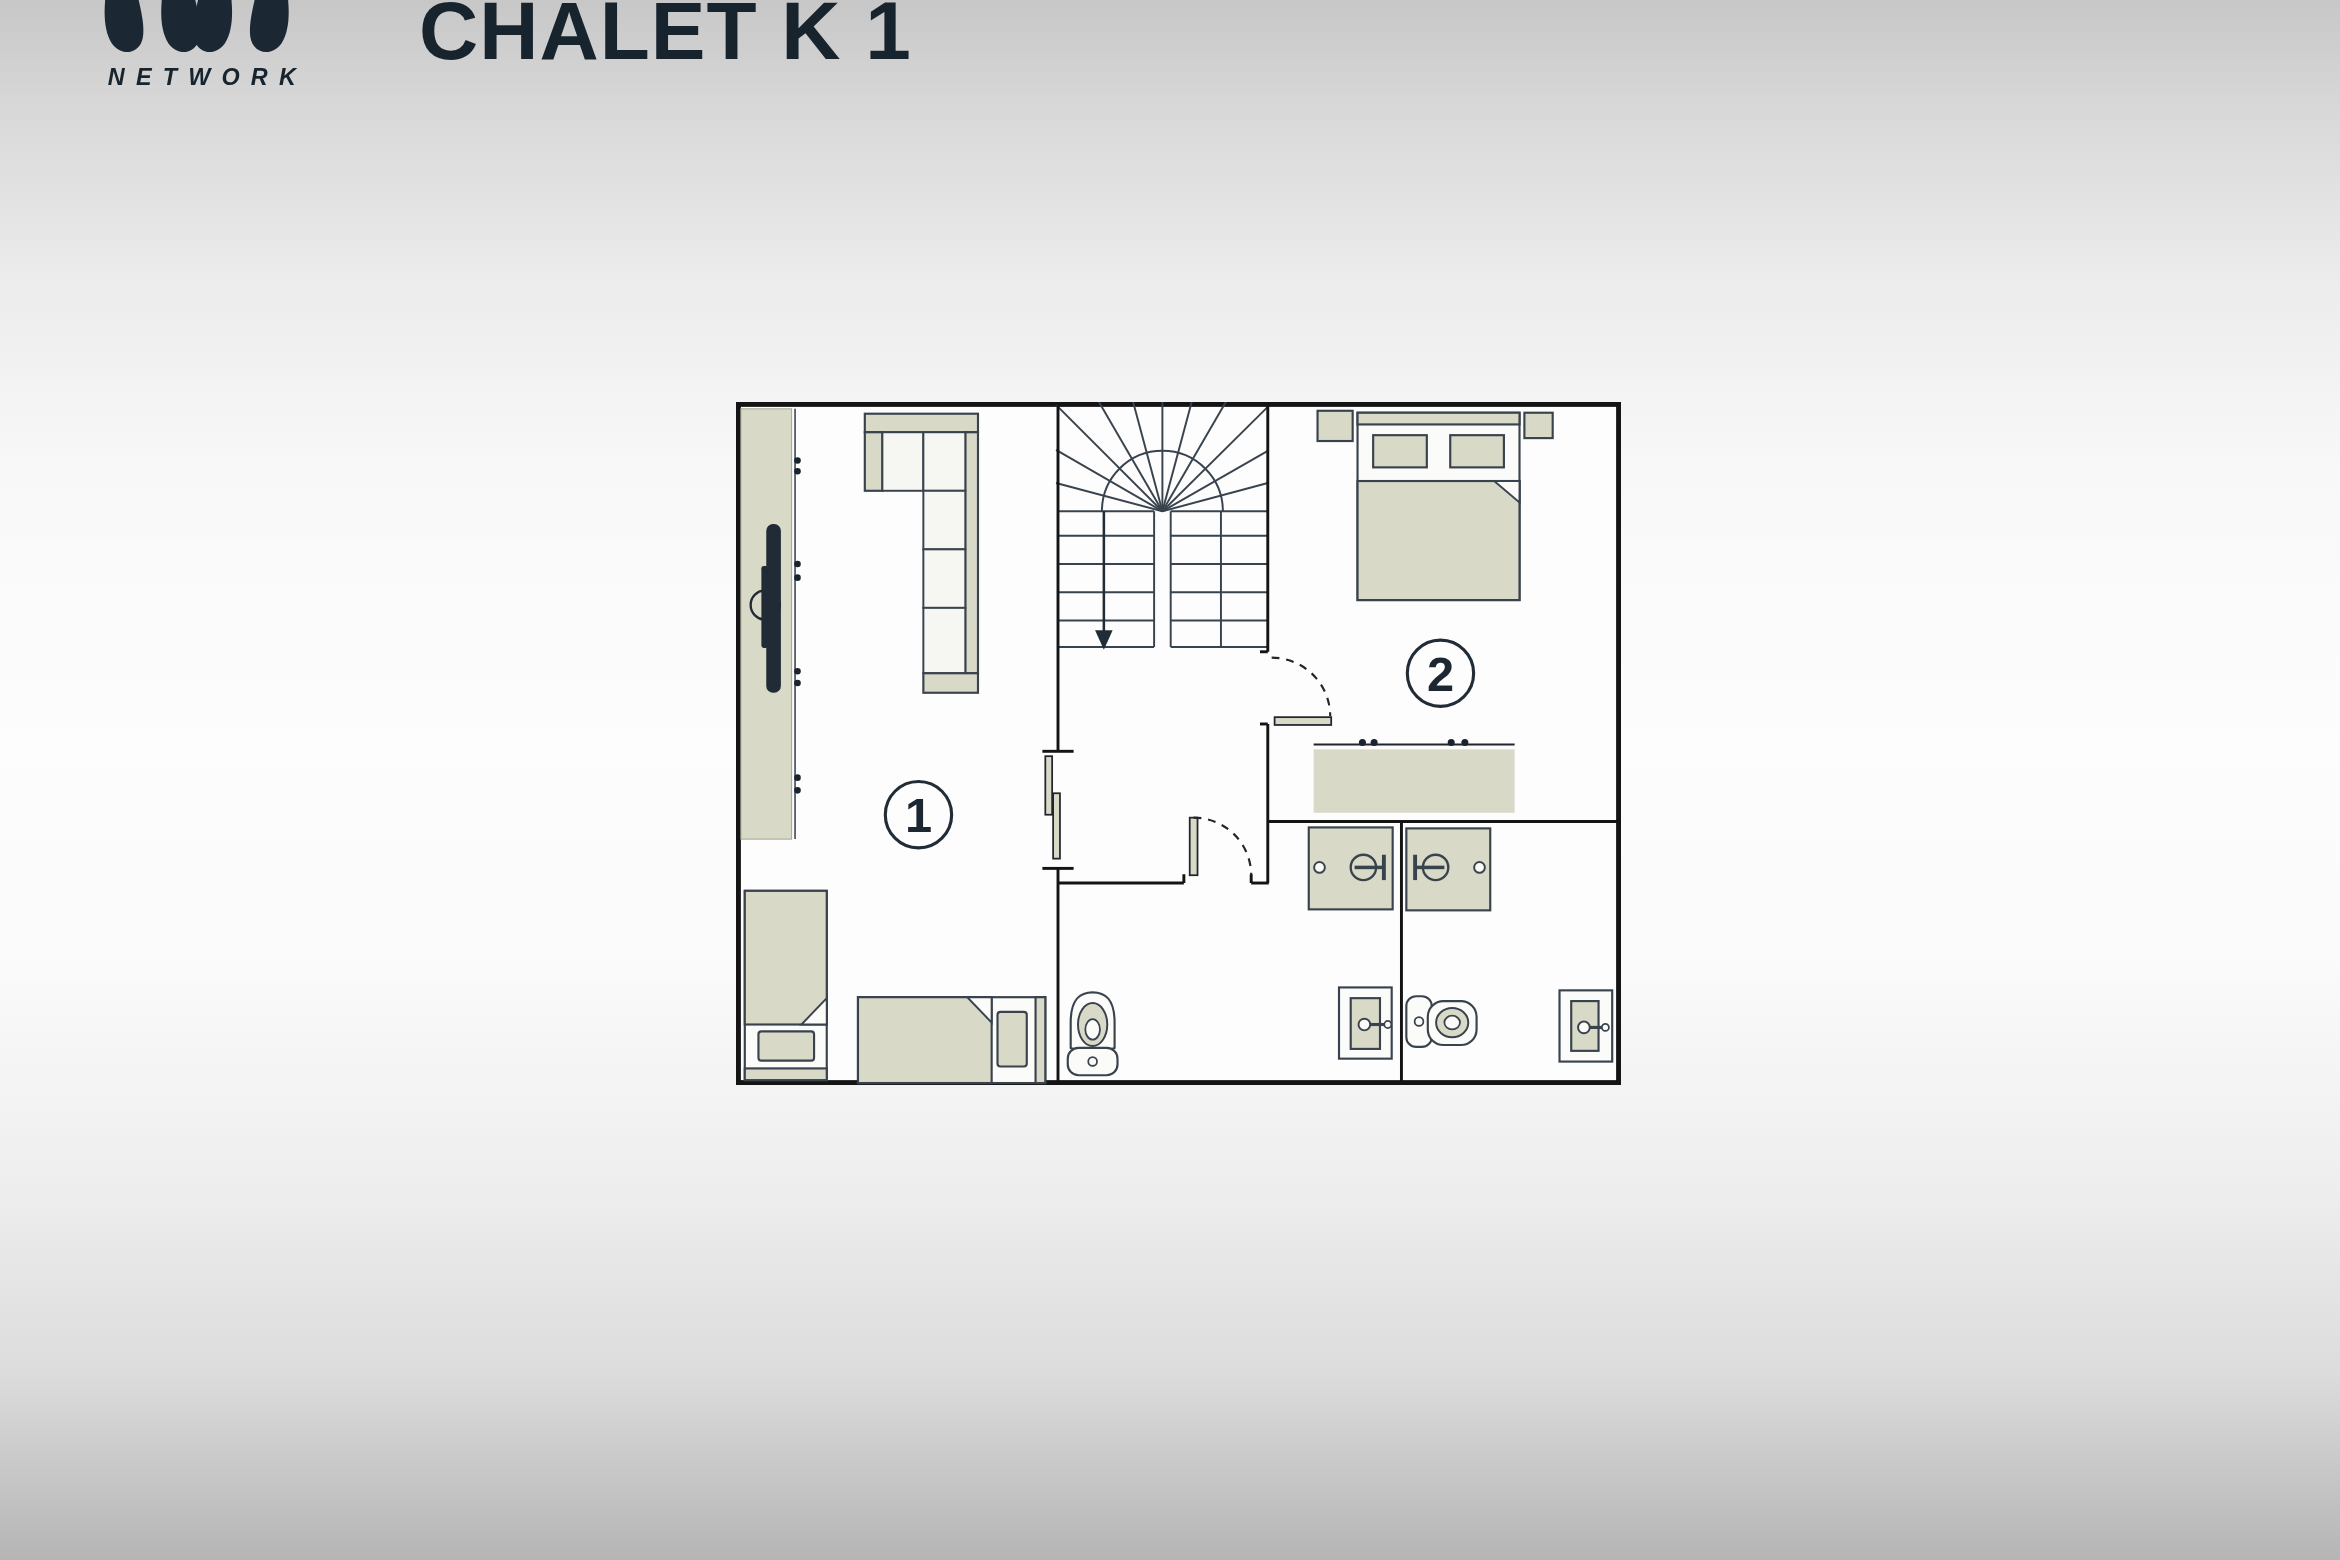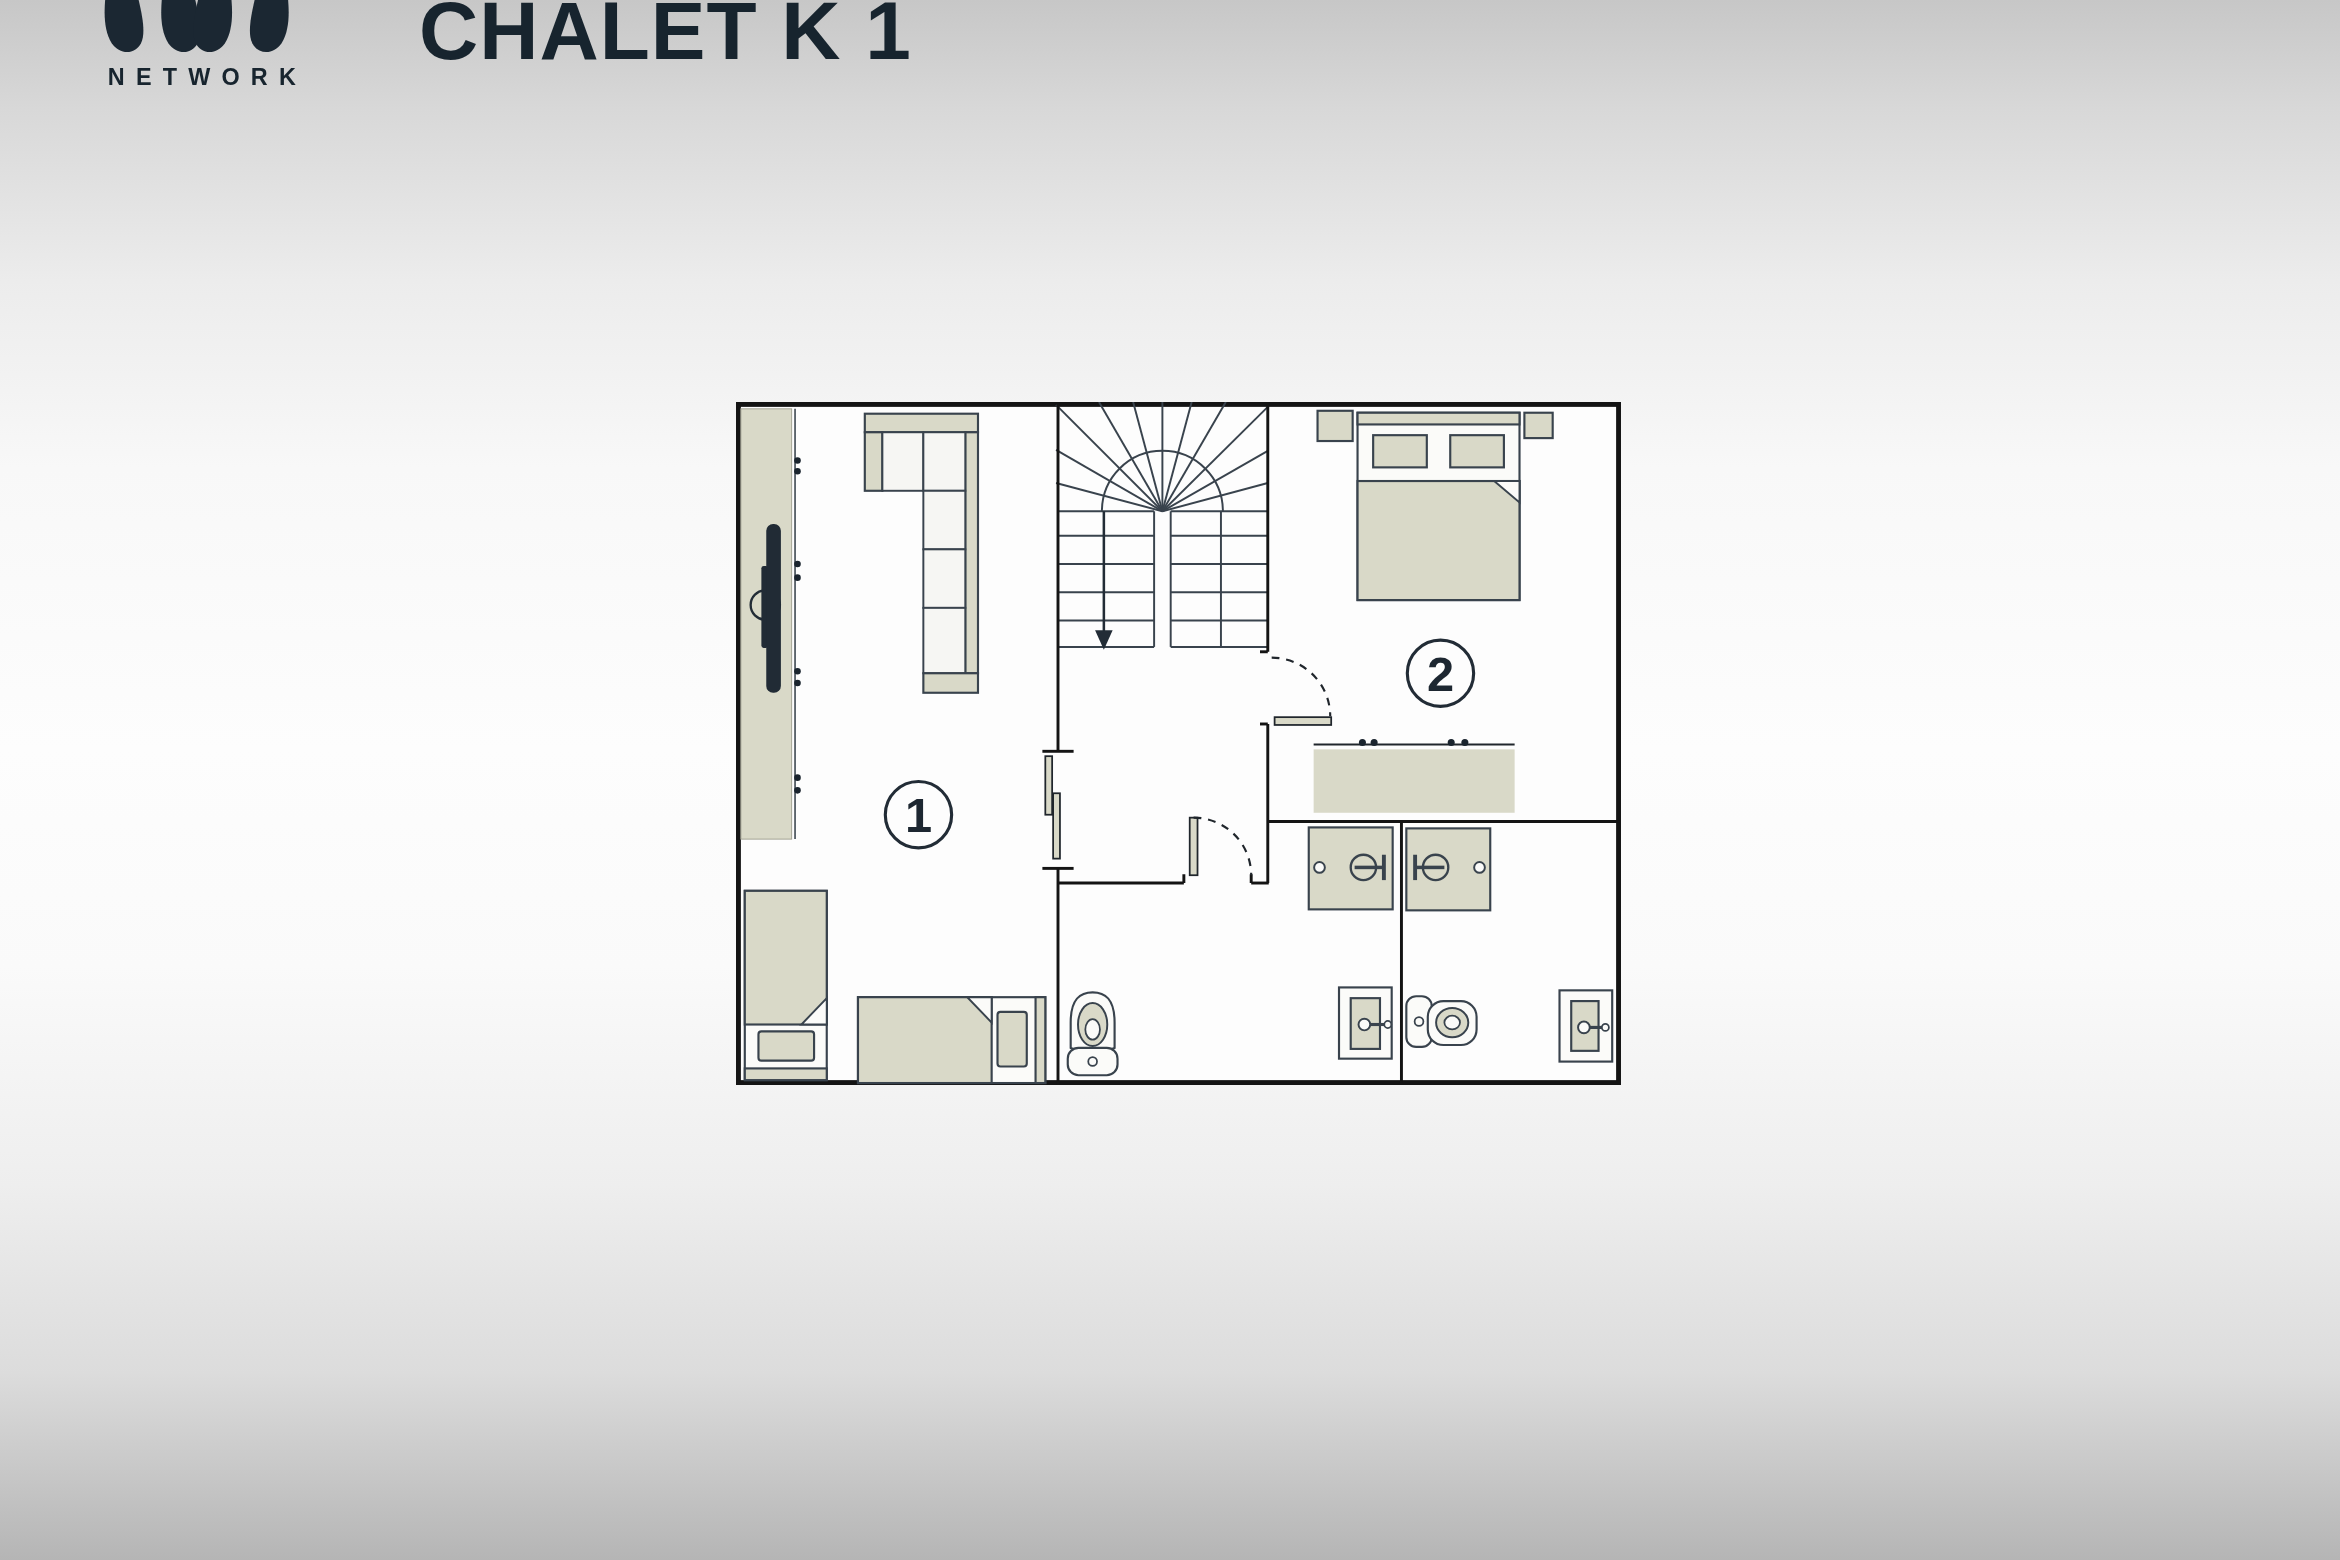--- a/index.html
+++ b/index.html
@@ -7,21 +7,21 @@
     width:2341px;height:1560px;overflow:hidden;position:relative;
     font-family:"Liberation Sans", sans-serif;
     background:linear-gradient(180deg,
       #c7c7c7 0%, #d8d8d8 7%, #ececec 18%, #f8f8f8 30%,
       #fdfdfd 48%, #fafafa 62%, #eeeeee 76%, #dcdcdc 88%, #b5b5b5 100%);
   }
   #brand{position:absolute;left:100px;top:0;width:215px;height:98px;}
   #brand svg{position:absolute;left:0;top:0;}
   #logo-caption{
     position:absolute;left:7.8px;top:64px;font-size:23.4px;font-weight:600;
-    letter-spacing:11.2px;color:var(--ink);white-space:nowrap;
+    letter-spacing:11.2px;color:var(--ink);white-space:nowrap;font-style:italic;
   }
   #page-title{
     position:absolute;left:419px;top:-15.6px;margin:0;
     font-size:82px;font-weight:700;letter-spacing:1px;color:var(--ink);
     white-space:nowrap;
   }
   #floorplan{position:absolute;left:736px;top:402px;width:885px;height:683px;}
   
   .paper{fill:var(--paper);stroke:var(--wall);stroke-width:5;}
   .wall{stroke:var(--wall);stroke-width:3;fill:none;}

